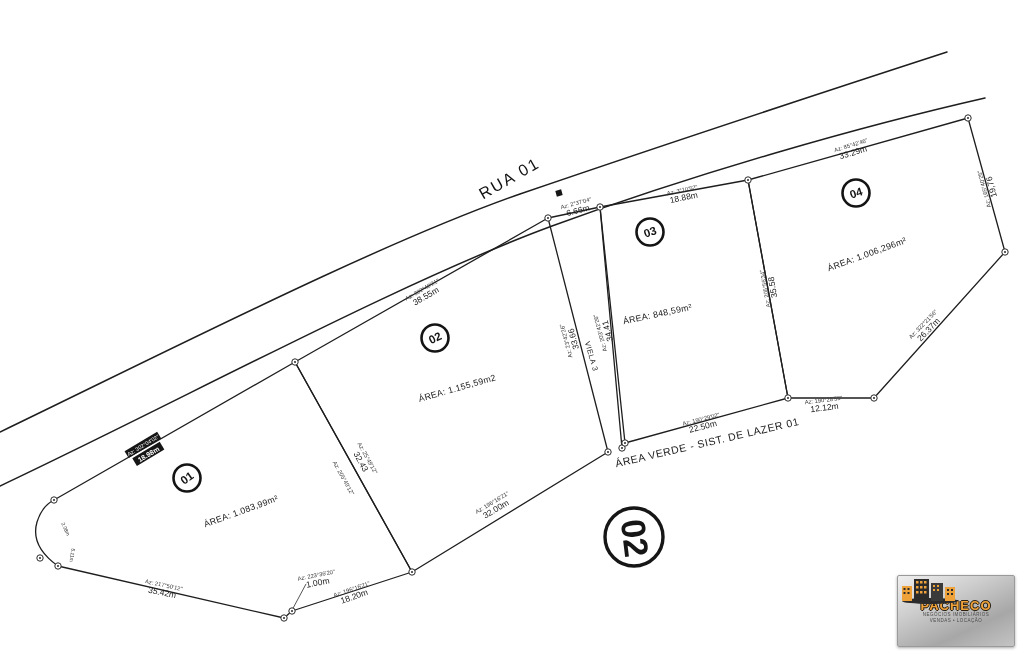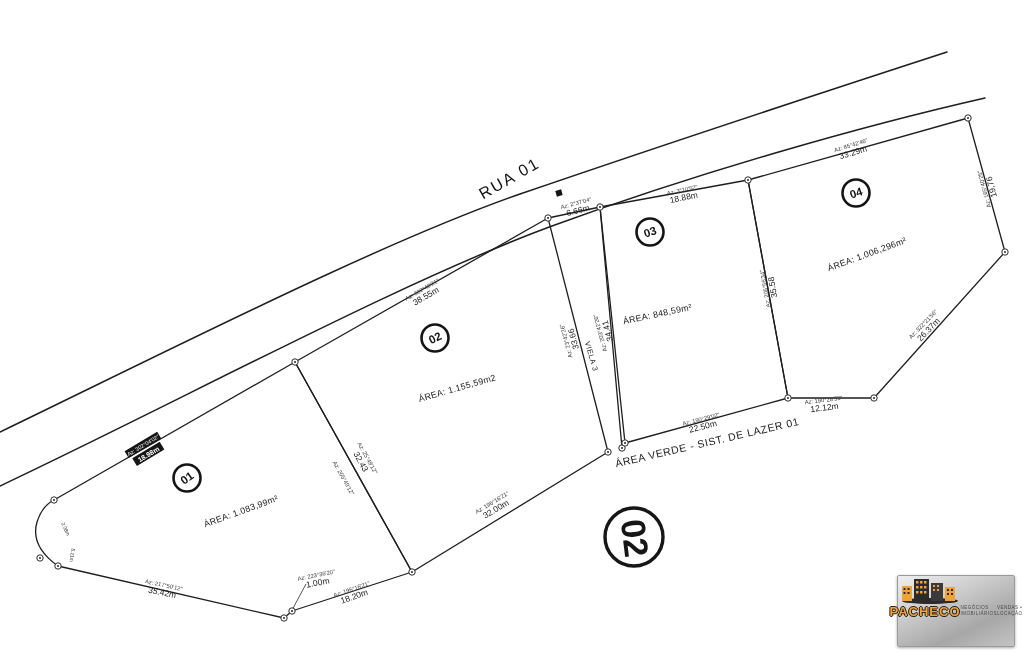--- a/index.html
+++ b/index.html
@@ -8,21 +8,21 @@
   svg{position:absolute;left:0;top:0;}
   .plan-line{fill:none;stroke:#1e1e1e;stroke-width:1.3;stroke-linejoin:round;stroke-linecap:round;}
   .road-line{fill:none;stroke:#1e1e1e;stroke-width:1.5;stroke-linecap:round;}
   .thin-line{fill:none;stroke:#2a2a2a;stroke-width:0.8;}
   .dim-text{fill:#1c1c1c;}
   .az-text{fill:#3a3a3a;}
   text{user-select:none;}
   #logo{position:absolute;left:897px;top:575px;width:116px;height:70px;
         background:linear-gradient(155deg,#efefef 0%,#cdcdcd 35%,#a7a7a7 70%,#c4c4c4 100%);
         border:1px solid #9a9a9a;border-radius:2px;
-        display:flex;flex-direction:row;align-items:center;justify-content:center;
+        display:flex;flex-direction:column;align-items:center;justify-content:center;
         box-shadow:0 1px 3px rgba(0,0,0,.35);}
   #logo .brand{font-weight:bold;font-size:13px;letter-spacing:1px;color:#f0a23a;
         text-shadow:-1px 0 #2b2215,1px 0 #2b2215,0 1px #2b2215,0 -1px #2b2215;line-height:1;margin-top:1px;}
   #logo .tagline{font-size:4.5px;color:#4a4a4a;letter-spacing:.5px;line-height:1.4;}
 </style>
 </head>
 <body>
 
 <div id="stage">
   <svg width="1024" height="657" viewBox="0 0 1024 657">

